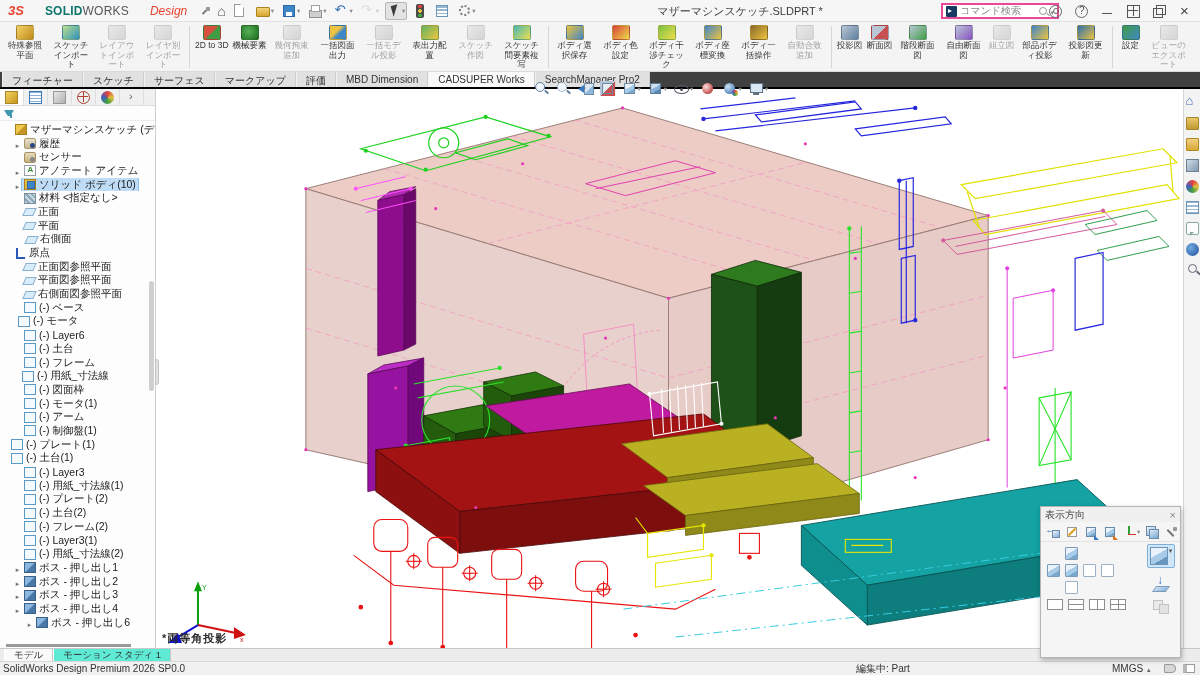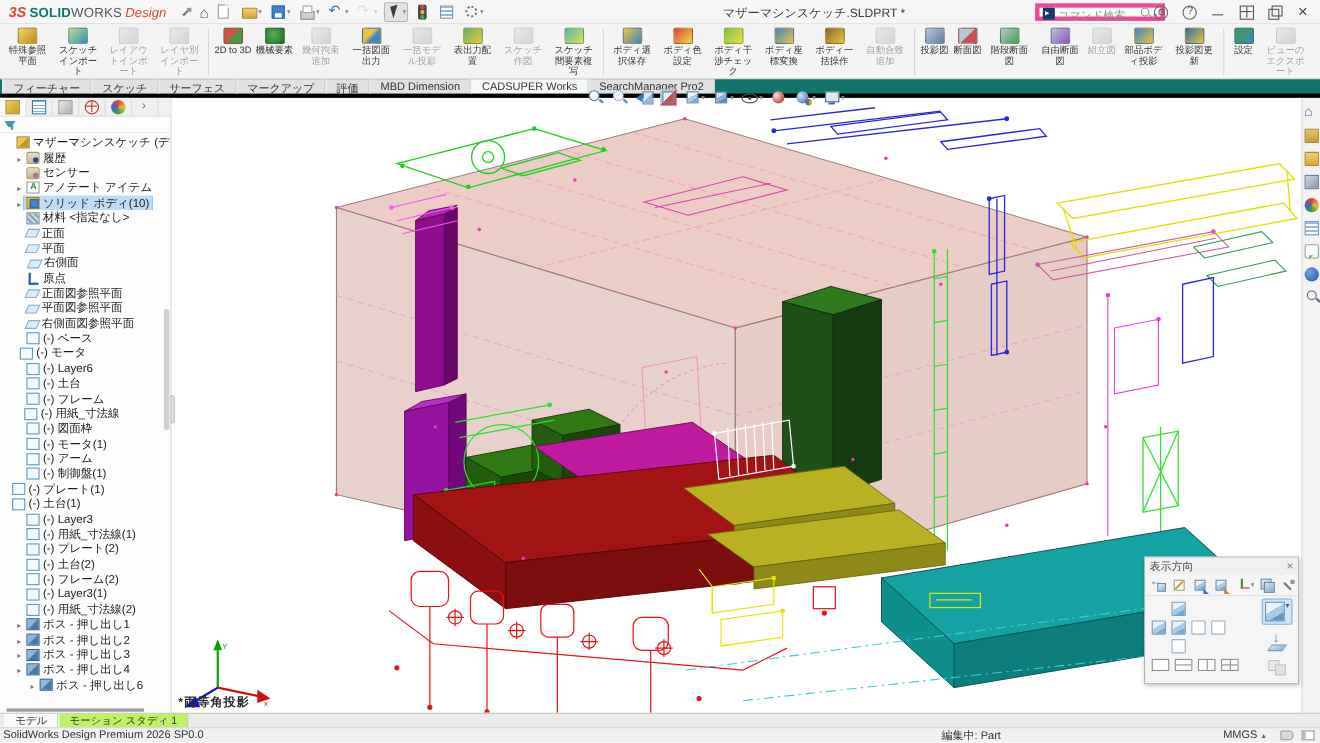--- a/index.html
+++ b/index.html
@@ -1,21 +1,21 @@
 <!DOCTYPE html>
 <html><head>
 <meta charset="utf-8">
 <style>
 *{box-sizing:border-box;margin:0;padding:0}
 body{width:1200px;height:675px;overflow:hidden;position:relative;background:#fff;
 font-family:"Liberation Sans","DejaVu Sans",sans-serif;font-size:11px;color:#333}
 
 
 .titlebar{height:22px;background:#f6f6f6;border-bottom:1px solid #e2e2e2;display:flex;align-items:center;position:relative}
-.logo{display:flex;align-items:baseline;gap:3px;padding:0 6px 0 8px}
+.logo{display:flex;align-items:baseline;gap:21px;padding:0 6px 0 8px}
 .logo-mark{color:#e8432e;font-weight:bold;font-style:italic;font-size:13px}
 .brand{font-size:12px;color:#55565a;letter-spacing:.2px}
 .brand b{color:#0f766e}
 .brand-suffix{color:#e8432e;font-style:italic;font-size:12px}
 .menubar{display:flex;margin-left:8px}
 .menu-item{padding:3px 7px;font-size:11px;color:#333}
 .pin-ico{width:12px;height:12px;position:relative;margin:0 6px}
 .pin-ico::before{content:"";position:absolute;left:2px;top:5px;width:9px;height:1.6px;background:#777;transform:rotate(-45deg)}
 .pin-ico::after{content:"";position:absolute;right:1px;top:2px;width:4px;height:4px;background:#999;border-radius:1px}
 .home-ico::before{content:"⌂";font-size:14px;color:#555}
@@ -33,21 +33,21 @@
 .qico.i-print::after{content:"";position:absolute;left:3px;top:1px;width:7px;height:5px;background:#fff;border:1px solid #a0a0a0}
 .qico.i-undo::before{content:"↶";position:absolute;left:0;top:-2px;font-size:13px;color:#2e6fb0}
 .qico.i-redo::before{content:"↷";position:absolute;left:0;top:-2px;font-size:13px;color:#b8b8b8}
 .qico.i-select::before{content:"";position:absolute;left:5px;top:1px;border-left:7px solid #3c3c3c;border-bottom:11px solid transparent;transform:rotate(-16deg)}
 .qico.i-rebuild::before{content:"";position:absolute;left:3px;top:0;width:8px;height:14px;border-radius:2px;
  background:radial-gradient(circle at 50% 18%,#e04040 1.6px,transparent 2.1px),radial-gradient(circle at 50% 50%,#e0c040 1.6px,transparent 2.1px),radial-gradient(circle at 50% 82%,#3fae3f 1.6px,transparent 2.1px),#4a4a4a}
 .qico.i-display-settings::before{content:"";position:absolute;inset:1px;background:#fff;border:1px solid #6a94b8;background-image:repeating-linear-gradient(#9ab8d0 0 1.5px,transparent 1.5px 3.5px)}
 .qico.i-options::before{content:"";position:absolute;inset:1.5px;border-radius:50%;border:2.5px dotted #787878}
 .has-caret::after{content:"▾";font-size:6.5px;color:#888;margin-left:1px}
 .doc-title{position:absolute;left:640px;width:200px;text-align:center;font-size:11px;color:#3a3a3a;top:4px}
-.search-box{position:absolute;left:941px;top:3px;width:118px;height:16px;background:#fff;border:4px solid #ec4899;display:flex;align-items:flex-start;padding:0 3px;gap:3px}
+.search-box{position:absolute;left:941px;top:3px;width:118px;height:16px;background:#fff;border:2px solid #ec4899;display:flex;align-items:center;padding:0 3px;gap:3px}
 .search-logo{width:11px;height:11px;background:#173a63;border-radius:1px;position:relative;flex:0 0 auto}
 .search-logo::after{content:"";position:absolute;left:2px;top:3px;border-left:4px solid #fff;border-top:2.5px solid transparent;border-bottom:2.5px solid transparent}
 .search-text{flex:1;color:#8a8a8a;font-size:10px;white-space:nowrap;overflow:hidden}
 .search-mag{width:8px;height:8px;border:1.3px solid #999;border-radius:50%;position:relative;flex:0 0 auto}
 .search-mag::after{content:"";position:absolute;left:6px;top:6px;width:4px;height:1.3px;background:#999;transform:rotate(42deg)}
 .search-caret::before{content:"▾";font-size:7px;color:#888}
 .title-icons{position:absolute;right:0;top:0;height:22px;display:flex;align-items:center;gap:13px;padding-right:8px}
 .ti{position:relative;width:13px;height:13px}
 .ti-login{border:1.4px solid #666;border-radius:50%}
 .ti-login::after{content:"";position:absolute;left:3px;top:2px;width:4px;height:4px;border:1.2px solid #666;border-radius:50%}
@@ -84,21 +84,21 @@
 .i-body-batch{background:linear-gradient(135deg,#8a6a2a,#eec33e)}
 .i-projection-view{background:linear-gradient(135deg,#b9c6d6,#5f7f9f)}
 .i-section-view{background:linear-gradient(135deg,#b9c6d6 50%,#c85050 50%)}
 .i-stepped-section{background:linear-gradient(135deg,#b9c6d6,#3f9e43)}
 .i-free-section{background:linear-gradient(135deg,#b9c6d6,#8a52c0)}
 .i-part-body-projection{background:linear-gradient(135deg,#3f86c8,#eec33e)}
 .i-projection-update{background:linear-gradient(135deg,#2e6fb0,#eec33e)}
 .i-settings{background:linear-gradient(135deg,#3f9e43,#3f86c8)}
 
 
-.tabrow{height:17px;background:#0f766e;border-bottom:4px solid #000000;display:flex;padding-left:2px}
+.tabrow{height:17px;background:#404040;border-bottom:2px solid #000000;display:flex;padding-left:2px}
 .cmtab{padding:2px 9px 0;font-size:10px;color:#333;background:#e1e1e1;border-right:1px solid #cdcdcd;border-left:1px solid #f2f2f2;white-space:nowrap}
 .cmtab.active{background:#f9f9f9}
 
 
 .content{position:absolute;top:89px;left:0;right:0;bottom:27px;display:flex}
 .left-panel{width:156px;background:#fdfdfd;border-right:1px solid #cfcfcf;display:flex;flex-direction:column;position:relative}
 .panel-tabs{height:17px;display:flex;background:#f0f0f0;border-bottom:1px solid #ddd}
 .ptab{width:24px;display:flex;align-items:center;justify-content:center;border-right:1px solid #ddd}
 .ptab.selected{background:#fff}
 .pticon{width:13px;height:13px;position:relative}
@@ -158,21 +158,21 @@
 .hico.i-hide-show::after{content:"";position:absolute;left:6px;top:6.5px;width:3px;height:3px;background:#556;border-radius:50%}
 .hico.i-edit-appearance::before{content:"";position:absolute;inset:2px;border-radius:50%;background:radial-gradient(circle at 35% 35%,#f8e0e0,#c85858 65%,#904040)}
 .hico.i-apply-scene::before{content:"";position:absolute;inset:2px;border-radius:50%;background:radial-gradient(circle at 35% 35%,#cfe4f6,#5888c0 70%,#2a5890)}
 .hico.i-apply-scene::after{content:"";position:absolute;right:-1px;bottom:0;width:6px;height:6px;border-radius:50%;background:conic-gradient(#e04040,#e0c040,#40a040,#4060c0,#e04040)}
 .hico.i-view-settings::before{content:"";position:absolute;left:1px;top:2px;width:11px;height:8px;border:1.4px solid #607080;background:#d8e8f4}
 .hico.i-view-settings::after{content:"";position:absolute;left:4px;bottom:1px;width:6px;height:1.6px;background:#607080}
 .view-label{position:absolute;left:6px;bottom:2px;font-size:11px;font-weight:bold;color:#2a2a2a;letter-spacing:1px;z-index:3}
 svg.scene{display:block}
 
 
-.palette{position:absolute;left:884px;top:417px;width:141px;height:116px;background:#f5f5f5;border:1px solid #b5b5b5;box-shadow:1px 2px 5px rgba(0,0,0,.28);z-index:8}
+.palette{position:absolute;left:884px;top:417px;width:141px;height:152px;background:#f5f5f5;border:1px solid #b5b5b5;box-shadow:1px 2px 5px rgba(0,0,0,.28);z-index:8}
 .palette-title{height:15px;display:flex;justify-content:space-between;align-items:center;padding:0 4px;font-size:10px;color:#444;background:#f0f0f0}
 .palette-close::before{content:"×";font-size:11px;color:#888}
 .palette-tools{height:20px;display:flex;align-items:center;gap:5px;padding:0 5px;border-bottom:1px solid #e2e2e2}
 .pico{width:14px;height:14px;position:relative;display:inline-block}
 .pico.i-prev::before{content:"←";position:absolute;left:-1px;top:-2px;font-size:11px;color:#3a78c2;font-weight:bold}
 .pico.i-prev::after{content:"";position:absolute;right:0;bottom:1px;width:6px;height:6px;background:linear-gradient(150deg,#eaf3fb,#88b0d8);border:1px solid #6a8aa8}
 .pico.i-new-view::before{content:"";position:absolute;inset:2px;background:#fff;border:1px solid #999}
 .pico.i-new-view::after{content:"";position:absolute;left:2px;top:6px;width:10px;height:2px;background:#d8a020;transform:rotate(-45deg)}
 .pico.i-update::before,.pico.i-reset::before{content:"";position:absolute;inset:2px;background:linear-gradient(150deg,#eaf3fb 40%,#a8cce8 40% 70%,#78a8cc 70%);border:1px solid #6a8aa8}
 .pico.i-update::after{content:"";position:absolute;right:-1px;bottom:-1px;border-left:5px solid #3a78c2;border-top:5px solid transparent}
@@ -213,21 +213,21 @@
 .tpico.i-appearances{background:conic-gradient(#e04040,#e0c040,#40a040,#4060c0,#e04040);border-radius:50%}
 .tpico.i-custom-properties{background:#fff;border:1px solid #6a94b8;background-image:repeating-linear-gradient(#9ab8d0 0 1.5px,transparent 1.5px 3.5px)}
 .tpico.i-forum{background:#fff;border:1px solid #8a9;border-radius:2px}
 .tpico.i-forum::after{content:"";position:absolute;left:3px;bottom:-2px;border-top:4px solid #8a9;border-right:4px solid transparent}
 .tpico.i-threedexperience{background:radial-gradient(circle at 35% 35%,#70a8e0,#2050a0);border-radius:50%}
 .tpico.i-search{width:9px;height:9px;border:1.6px solid #667;border-radius:50%}
 .tpico.i-search::after{content:"";position:absolute;left:7px;top:7px;width:5px;height:1.6px;background:#667;transform:rotate(42deg)}
 
 
 .bottom-tabs{position:absolute;left:0;right:0;bottom:14px;height:13px;background:#ececec;border-top:1px solid #c9c9c9;display:flex;padding-left:4px}
-.btab{font-size:9.5px;padding:0 9px;display:flex;align-items:center;border-right:1px solid #c6c6c6;border-left:1px solid #fff;background:#bef264;color:#333;white-space:nowrap}
+.btab{font-size:9.5px;padding:0 9px;display:flex;align-items:center;border-right:1px solid #c6c6c6;border-left:1px solid #fff;background:#5eead4;color:#333;white-space:nowrap}
 .btab.active{background:#fafafa}
 .statusbar{position:absolute;left:0;right:0;bottom:0;height:14px;background:#f1f1f1;border-top:1px solid #d8d8d8;display:flex;align-items:center;font-size:10px;color:#333}
 .sb-left{padding-left:3px;white-space:nowrap}
 .sb-edit{position:absolute;left:856px}
 .sb-units{position:absolute;left:1112px;display:flex;align-items:center;gap:4px}
 .sb-units-caret::before{content:"▴";font-size:7px;color:#666}
 .sb-icons{position:absolute;right:5px;display:flex;gap:7px;align-items:center}
 .sb-tag{width:12px;height:9px;background:#d8d8d8;border:1px solid #999;border-radius:1px 4px 4px 1px}
 .sb-pane{width:12px;height:9px;background:#fff;border:1px solid #999;border-left:4px solid #b8b8b8}
 </style>
@@ -505,21 +505,21 @@
             <span class="tlabel">平面</span>
             </span>
           </div>
           <div class="trow" style="padding-left:15px">
             <span class="expander"></span>
             <span class="hl">
               <span class="ticon i-plane"></span>
             <span class="tlabel">右側面</span>
             </span>
           </div>
-          <div class="trow" style="padding-left:13px">
+          <div class="trow" style="padding-left:3px">
             <span class="expander"></span>
             <span class="hl">
               <span class="ticon i-origin"></span>
             <span class="tlabel">原点</span>
             </span>
           </div>
           <div class="trow" style="padding-left:13px">
             <span class="expander"></span>
             <span class="hl">
               <span class="ticon i-plane"></span>

